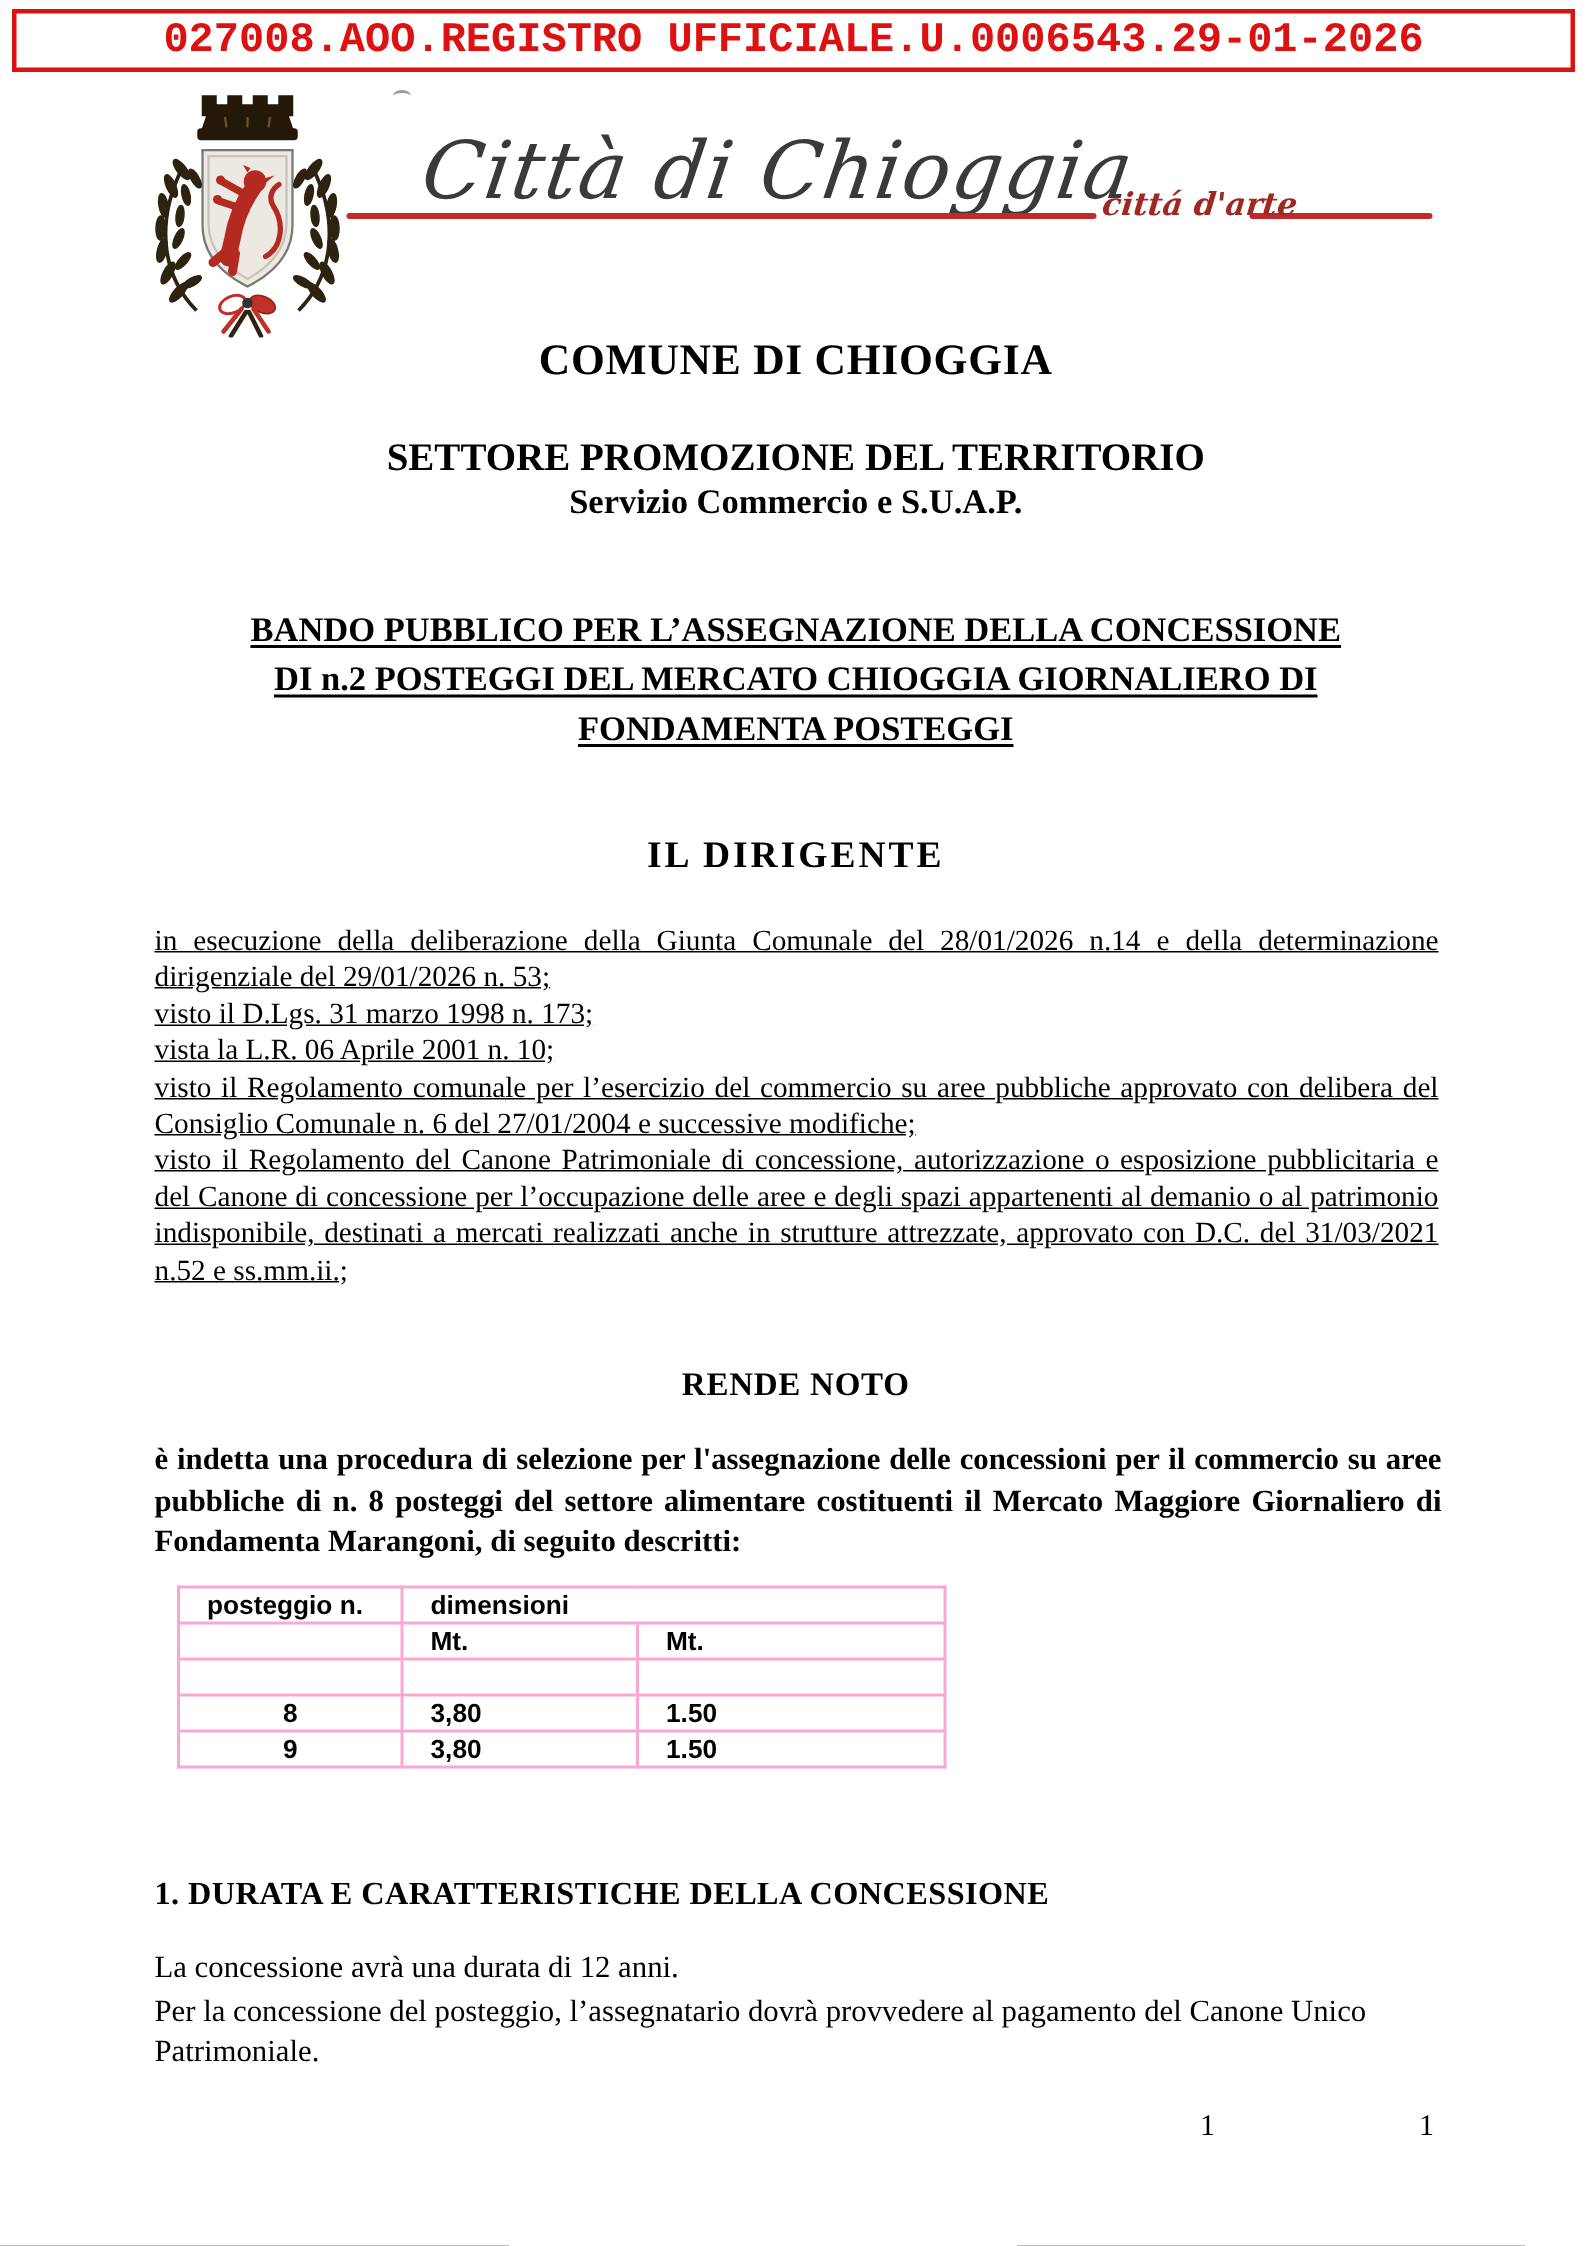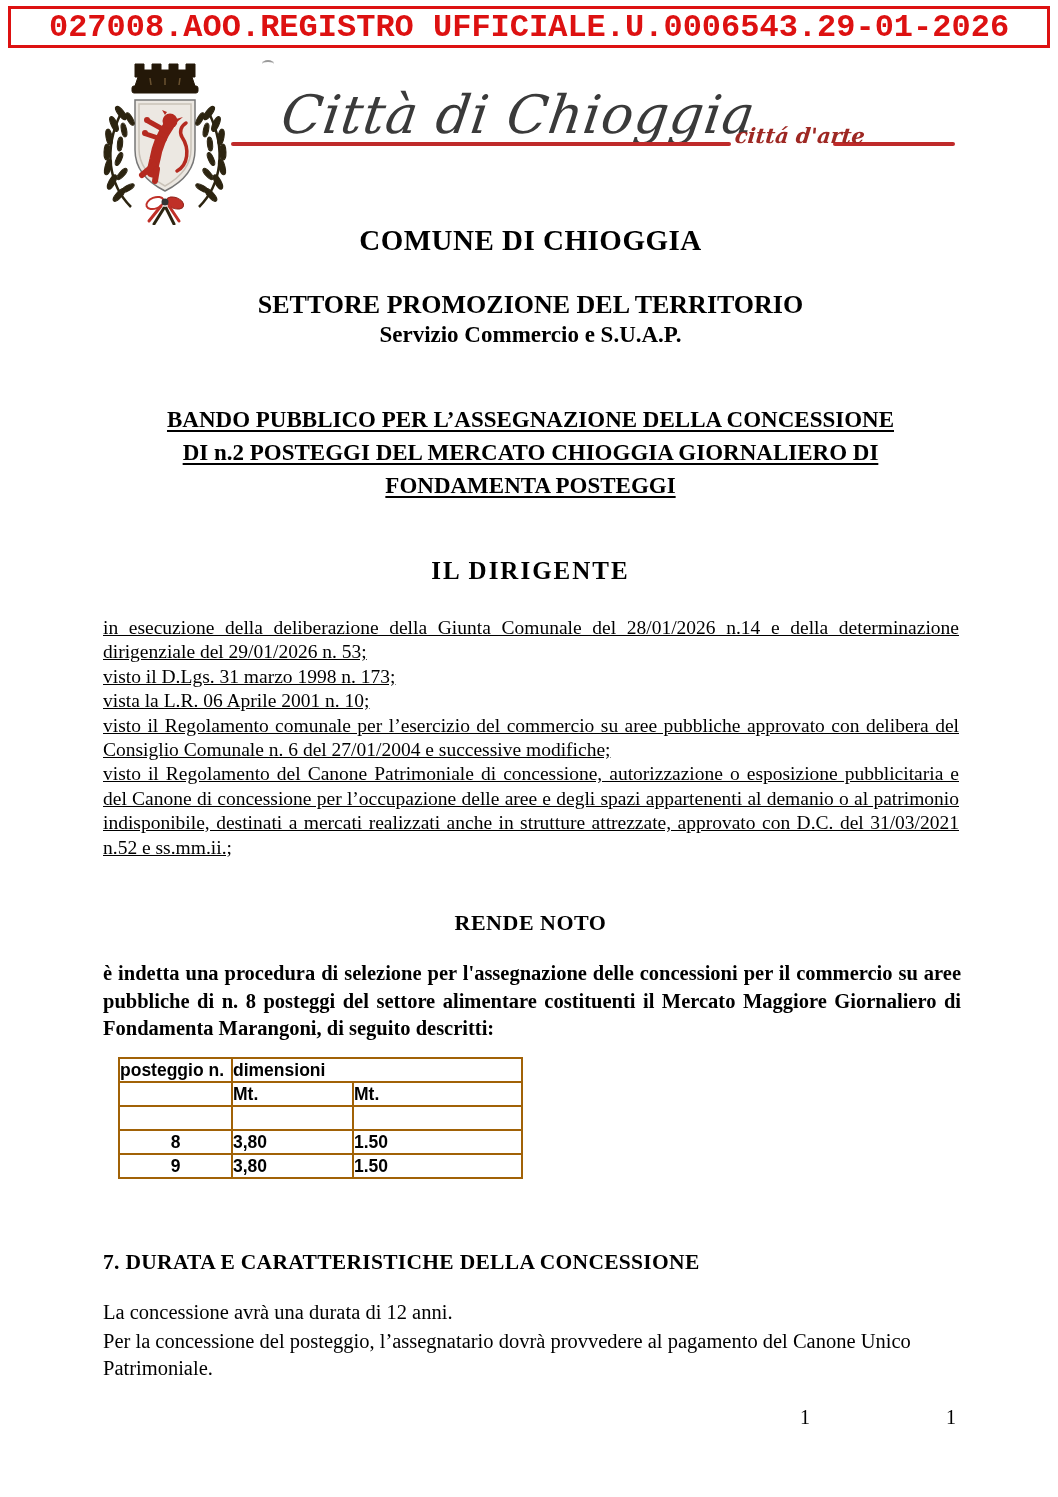--- a/index.html
+++ b/index.html
@@ -12,21 +12,21 @@
     color:#000;
     overflow:hidden;
   }
   
   .proto-banner{
     position:absolute;left:8px;top:6px;width:1036px;height:36px;
     border:3px solid #dd1111;
     display:flex;align-items:center;justify-content:center;
     color:#dd1111;
     font-family:"Liberation Mono",monospace;
-    font-weight:bold;font-size:32px;white-space:nowrap;
+    font-weight:bold;font-size:28px;white-space:nowrap;
     letter-spacing:0px;
   }
   
   .crest{position:absolute;left:95px;top:55px;width:140px;height:170px;}
   .scan-artifact{
     position:absolute;left:262px;top:60px;width:12px;height:6px;
     border-top:2px solid #9a9a9a;border-radius:50% 50% 0 0;
   }
   .script-title{
     position:absolute;left:282px;top:84px;
@@ -62,21 +62,21 @@
     font-size:20.5px;line-height:27.5px;font-weight:bold;text-align:justify;
   }
   
   .posteggi-table{
     position:absolute;left:118px;top:1057px;
     border-collapse:collapse;
     font-family:"Liberation Sans",sans-serif;
     font-weight:bold;font-size:17.5px;
   }
   .posteggi-table td{
-    border:2px solid #a16207;height:22px;padding:0 0;vertical-align:middle;
+    border:2px solid #f9a8d4;height:22px;padding:0 18px;vertical-align:middle;
   }
   .posteggi-table .c1{width:111px;}
   .posteggi-table .c2{width:119px;}
   .posteggi-table .c3{width:167px;}
   .posteggi-table .num{text-align:center;}
   
   .sec1-heading{
     position:absolute;left:103px;top:1250px;
     font-size:21.5px;font-weight:bold;letter-spacing:.3px;
   }
@@ -227,20 +227,20 @@
         <td class="c3">1.50</td>
       </tr>
       <tr>
         <td class="c1 num">9</td>
         <td class="c2">3,80</td>
         <td class="c3">1.50</td>
       </tr>
     </tbody>
   </table>
 
-  <div class="sec1-heading">7. DURATA E CARATTERISTICHE DELLA CONCESSIONE</div>
+  <div class="sec1-heading">1. DURATA E CARATTERISTICHE DELLA CONCESSIONE</div>
   <div class="sec1-p1">La concessione avrà una durata di 12 anni.</div>
   <div class="sec1-p2">Per la concessione del posteggio, l’assegnatario dovrà provvedere al pagamento del Canone Unico Patrimoniale.</div>
 
   <div class="pagenum left">1</div>
   <div class="pagenum right">1</div>
 
 </div>
 
 </body></html>

